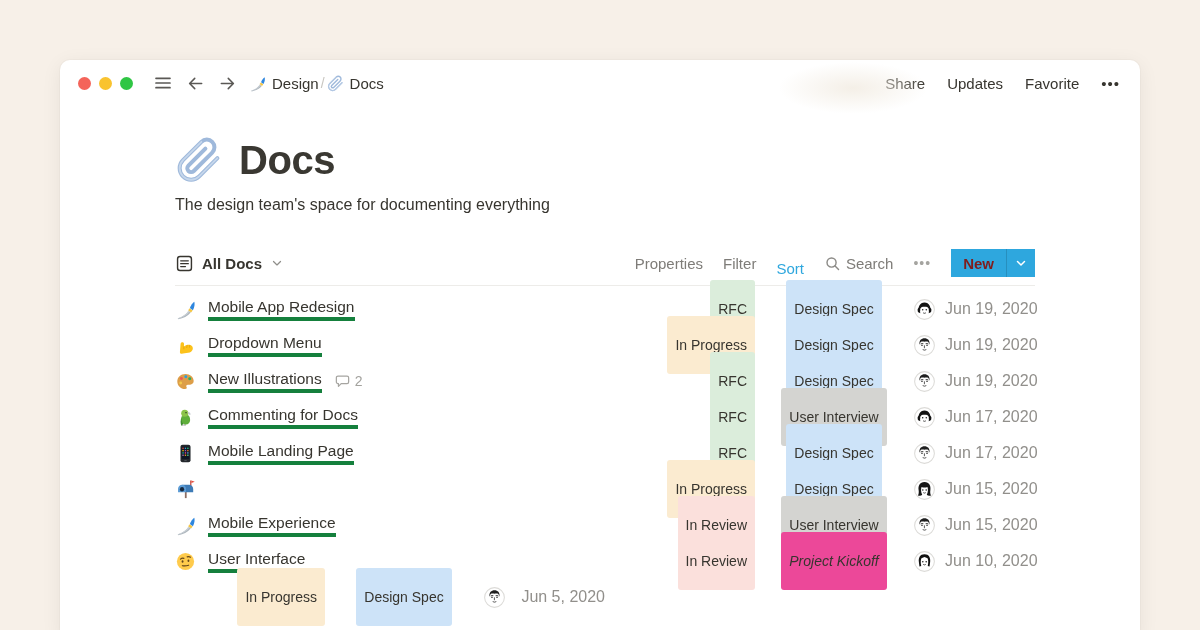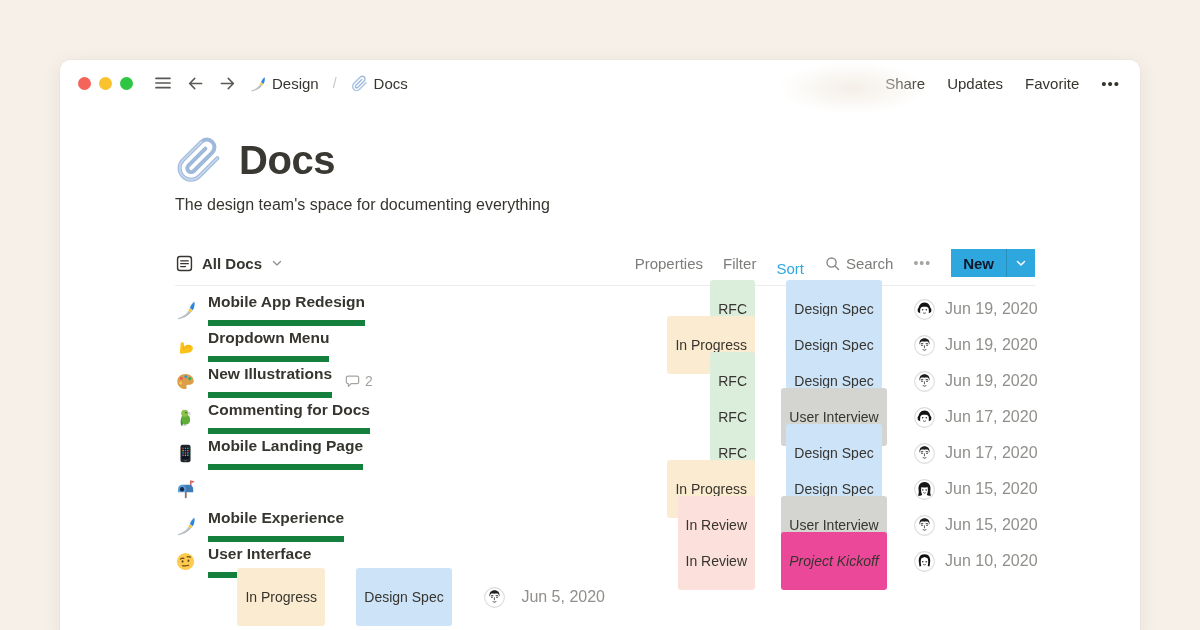--- a/index.html
+++ b/index.html
@@ -9,21 +9,21 @@
   .window{position:absolute;left:60px;top:60px;width:1080px;height:580px;background:#fff;
     border-radius:10px;box-shadow:0 4px 20px rgba(0,0,0,0.07),0 0 0 1px rgba(0,0,0,0.02);}
 
   
   .titlebar{height:46px;display:flex;align-items:center;padding:0 20px 0 18px;position:relative;}
   .lights{display:flex;gap:8px;align-items:center;}
   .light{width:13px;height:13px;border-radius:50%;}
   .tb-icon{width:20px;height:20px;display:inline-flex;align-items:center;justify-content:center;}
   .hamburger{margin-left:20px;}
   .nav-arrow{margin-left:12px;}
-  .breadcrumb{display:flex;align-items:center;margin-left:12px;gap:14px;font-size:15px;color:#37352F;}
+  .breadcrumb{display:flex;align-items:center;margin-left:12px;gap:2px;font-size:15px;color:#37352F;}
   .crumb{display:flex;align-items:center;gap:6px;cursor:default;}
   .crumb-sep{color:#C8C6C1;font-size:14px;}
   .crumb-icon{width:17px;height:17px;display:inline-flex;}
   .tb-actions{margin-left:auto;display:flex;align-items:center;gap:22px;font-size:15px;color:#37352F;}
   .tb-more{letter-spacing:1px;font-size:15px;color:#37352F;}
   .smudge{position:absolute;left:718px;top:2px;width:150px;height:52px;
     background:radial-gradient(ellipse at center,#F4EFE7 0%,rgba(244,239,231,0) 70%);pointer-events:none;}
 
   
   .content{width:860px;margin:30px 0 0 115px;}
@@ -35,33 +35,33 @@
   
   .toolbar{margin-top:34px;display:flex;align-items:center;height:30px;}
   .view-switch{display:flex;align-items:center;gap:8px;font-size:15px;font-weight:700;color:#37352F;cursor:default;}
   .view-icon{width:19px;height:19px;display:inline-flex;}
   .chev{width:14px;height:14px;display:inline-flex;color:#8F8E8A;}
   .tb-right{margin-left:auto;display:flex;align-items:center;gap:20px;font-size:15px;color:#7E7C78;}
   .tb-link{cursor:default;}
   .search-group{display:flex;align-items:center;gap:5px;}
   .search-icon{width:17px;height:17px;display:inline-flex;}
   .dots{letter-spacing:1px;color:#A5A4A0;font-size:14px;}
-  .new-btn{display:flex;align-items:stretch;height:28px;border-radius:0;overflow:hidden;color:#0f172a;cursor:default;}
+  .new-btn{display:flex;align-items:stretch;height:28px;border-radius:0;overflow:hidden;color:#7f1d1d;cursor:default;}
   .new-btn-label{display:flex;align-items:center;padding:0 12px;font-size:15px;font-weight:700;}
   .new-btn-chev{display:flex;align-items:center;padding:0 7px;border-left:1px solid rgba(0,0,0,0.14);}
   .new-btn-chev .chev{color:#fff;}
 
   .divider{margin-top:7px;border-top:1px solid #EDECE9;}
 
   
   .doc-list{margin-top:5px;}
   .row{display:flex;align-items:center;height:36px;}
   .cell-name{flex:1;display:flex;align-items:center;gap:12px;min-width:0;}
   .doc-icon{width:21px;height:21px;display:inline-flex;flex:none;}
-  .doc-name{font-size:15.5px;font-weight:700;color:#37352F;border-bottom:6px solid #15803d;padding-bottom:9px;white-space:nowrap;cursor:default;}
+  .doc-name{font-size:15.5px;font-weight:400;color:#37352F;border-bottom:4px solid #15803d;padding-bottom:1px;white-space:nowrap;cursor:default;}
   .comment-badge{display:flex;align-items:center;gap:4px;color:#A3A29E;font-size:14px;}
   .comment-icon{width:17px;height:17px;display:inline-flex;}
   .cell-status{width:150px;display:flex;justify-content:flex-end;flex:none;}
   .cell-type{width:134px;display:flex;justify-content:center;flex:none;margin-left:12px;}
   .tag{display:inline-block;padding:20px 8px;border-radius:3px;font-size:14px;line-height:18px;color:#37352F;white-space:nowrap;cursor:default;}
   .cell-avatar{width:22px;margin-left:12px;display:flex;justify-content:center;flex:none;}
   .avatar{width:21px;height:21px;display:inline-flex;}
   .cell-date{width:90px;margin-left:10px;text-align:right;font-size:16px;color:#918F8B;flex:none;white-space:nowrap;}
 </style>
 </head>

